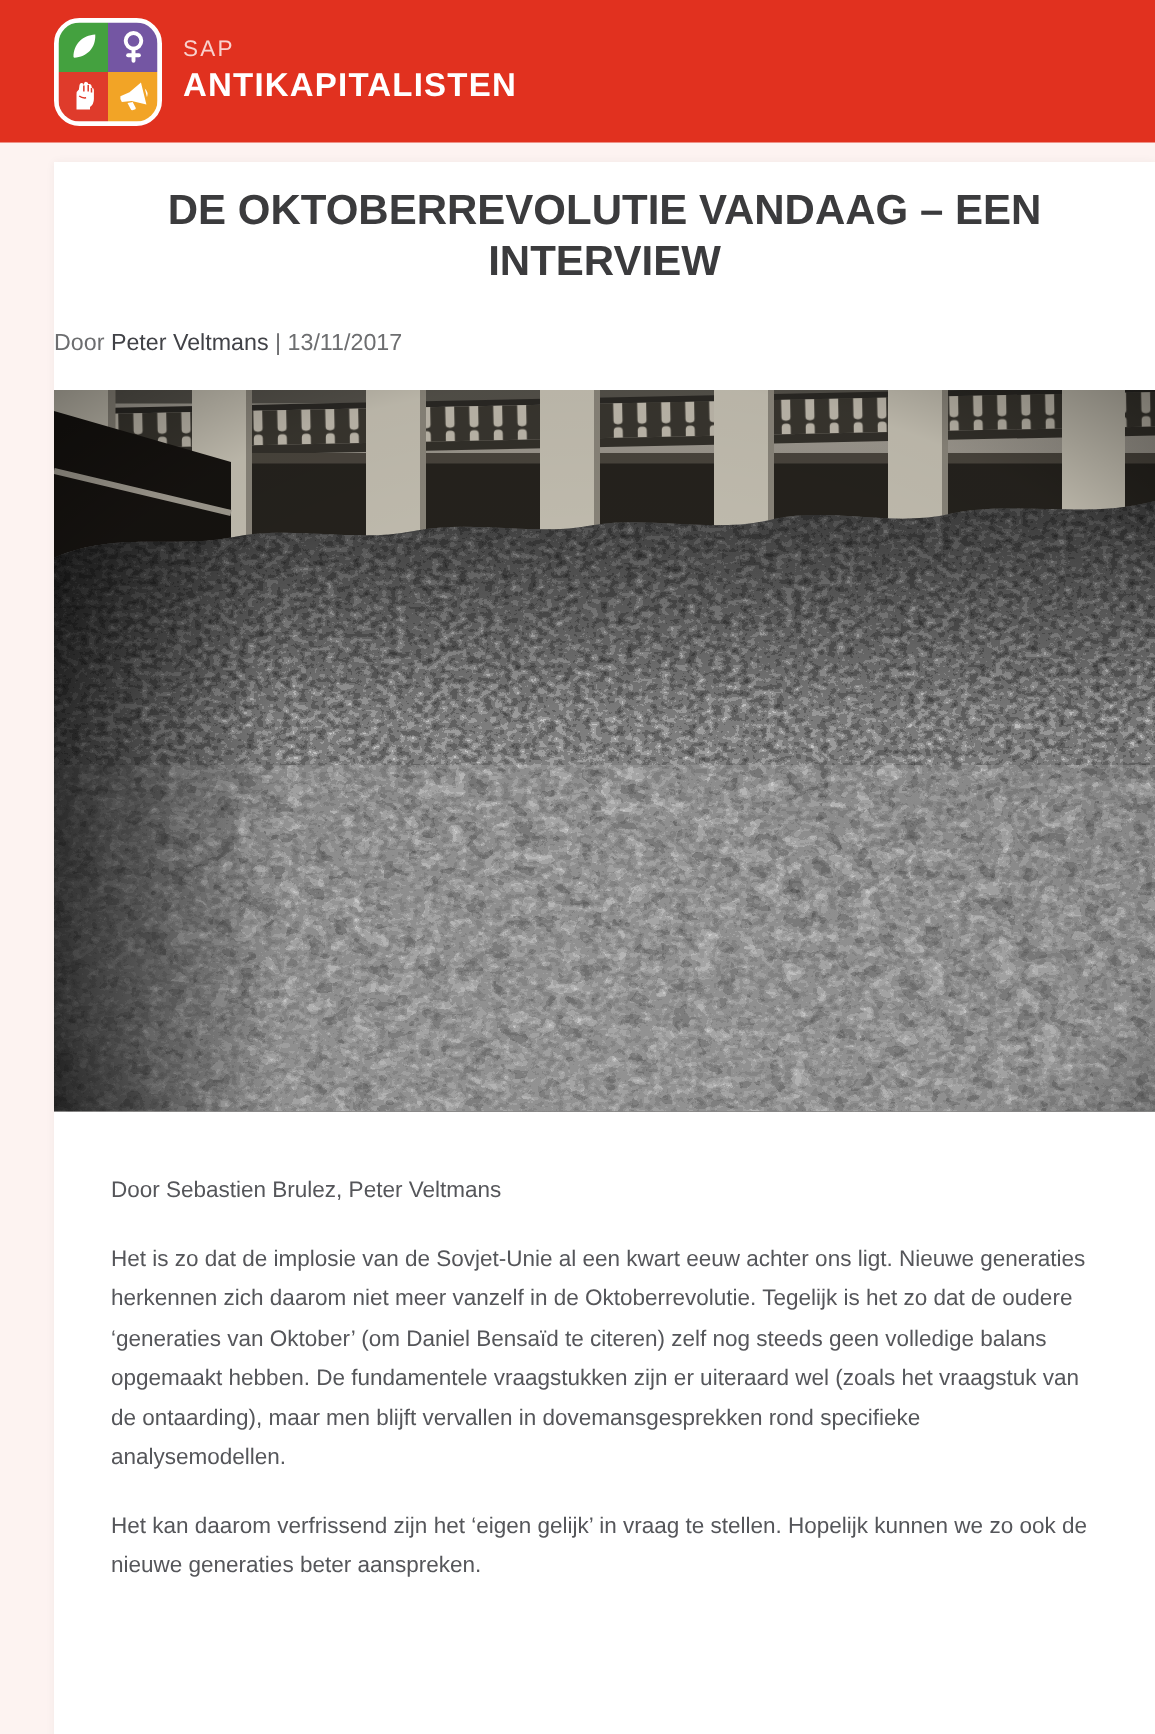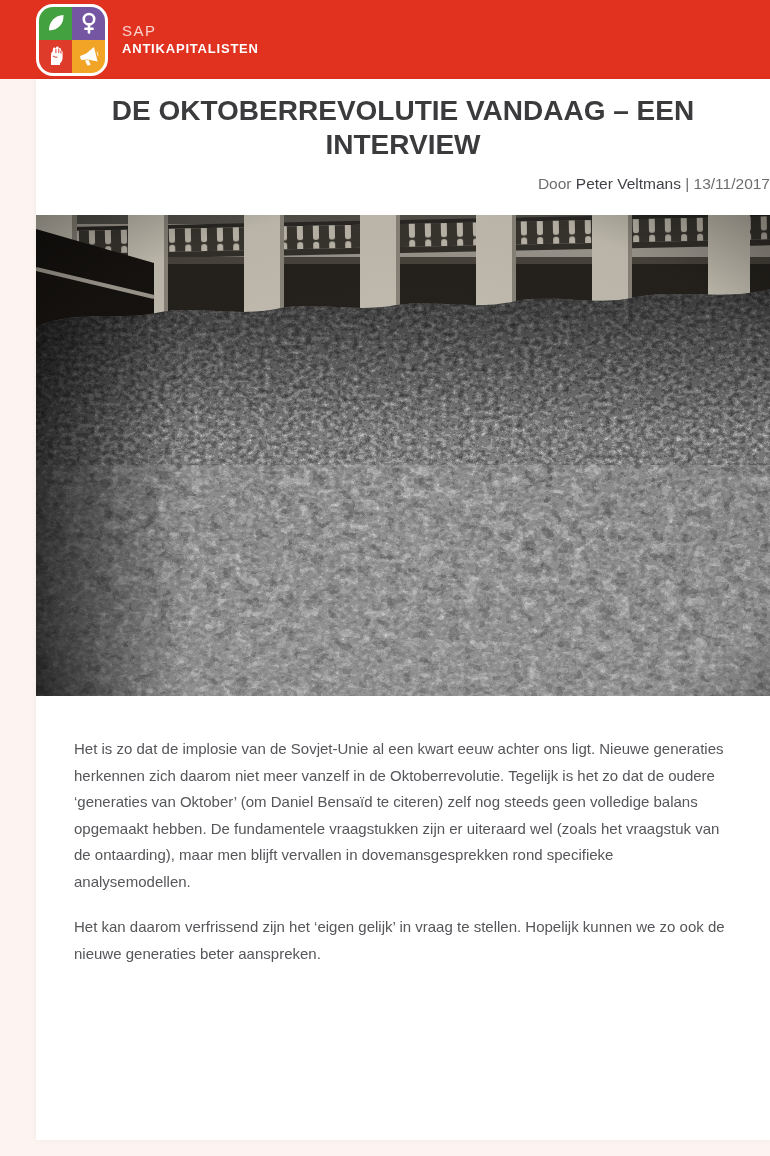--- a/index.html
+++ b/index.html
@@ -1,38 +1,38 @@
 <!DOCTYPE html>
 <html><head>
 <meta charset="utf-8">
 <style>
   * { margin:0; padding:0; box-sizing:border-box; }
   html,body { width:770px; height:1156px; overflow:hidden;
     background:#fdf3f1; font-family:"Liberation Sans", sans-serif; }
 
   
-  .site-header { width:770px; height:79px; background:#e1311f;
+  .site-header { width:770px; height:95px; background:#e1311f;
     display:flex; align-items:center; padding-left:36px; }
   .logo { display:flex; align-items:center; gap:14px; cursor:pointer; }
   .logo-icon { width:72px; height:72px; border:3px solid #fff; border-radius:17px;
     overflow:hidden; display:grid; grid-template-columns:1fr 1fr; grid-template-rows:1fr 1fr;
     background:#fff; flex:none; }
   .quad { display:flex; align-items:center; justify-content:center; }
   .quad svg { width:24px; height:24px; display:block; }
   .logo-text { display:flex; flex-direction:column; line-height:1.25; }
   .logo-text .top { color:rgba(255,255,255,.78); font-size:15px; letter-spacing:1.5px; }
-  .logo-text .main { color:#fff; font-size:13px; font-weight:bold; letter-spacing:.8px; }
+  .logo-text .main { color:#fff; font-size:22px; font-weight:bold; letter-spacing:.8px; }
 
   
   .card { margin-left:36px; width:734px; min-height:1061px; background:#fff;
     box-shadow:0 0 6px rgba(0,0,0,.05); }
-  h1.article-title { padding-top:15px; margin:0 auto; max-width:620px;
+  h1.article-title { padding-top:15px; margin:13px auto; max-width:620px;
     font-size:28px; line-height:34px; font-weight:bold; color:#3b3b3d;
     text-align:center; }
-  .byline { margin-top:13px; text-align:right; font-size:15.5px; color:#6d6e70; }
+  .byline { margin-top:29px; text-align:left; font-size:15.5px; color:#6d6e70; }
   .byline .author { color:#414247; cursor:pointer; }
 
   .hero { margin-top:22px; width:734px; height:481px; overflow:hidden;
     background:#1c1a18; }
   .hero svg { display:block; }
 
   .content { padding:40px 38px 20px 38px; }
   .content p { font-size:15px; line-height:26.5px; color:#55565a;
     margin:0 0 19px 0; }
   .content p.question { font-weight:bold; color:#434447; }
@@ -184,16 +184,17 @@
         <rect x="0" y="60" width="734" height="160" fill="url(#topDark)"></rect>
         <rect x="0" y="250" width="734" height="231" filter="url(#crowdTexCoarse)" opacity="0.45"></rect>
         <rect x="0" y="180" width="734" height="301" fill="url(#bottomLight)" opacity="0.45"></rect>
         <rect x="0" y="0" width="150" height="481" fill="url(#leftDark)"></rect>
       </g>
       <rect x="0" y="0" width="734" height="481" fill="url(#vig)"></rect>
     </svg>
   </figure>
 
   <div class="content">
+    <p>Door Sebastien Brulez, Peter Veltmans</p>
     <p>Het is zo dat de implosie van de Sovjet-Unie al een kwart eeuw achter ons ligt. Nieuwe generaties herkennen zich daarom niet meer vanzelf in de Oktoberrevolutie. Tegelijk is het zo dat de oudere ‘generaties van Oktober’ (om Daniel Bensaïd te citeren) zelf nog steeds geen volledige balans opgemaakt hebben. De fundamentele vraagstukken zijn er uiteraard wel (zoals het vraagstuk van de ontaarding), maar men blijft vervallen in dovemansgesprekken rond specifieke analysemodellen.</p>
     <p>Het kan daarom verfrissend zijn het ‘eigen gelijk’ in vraag te stellen. Hopelijk kunnen we zo ook de nieuwe generaties beter aanspreken.</p>
   </div>
 </main>
 
 </body></html>

